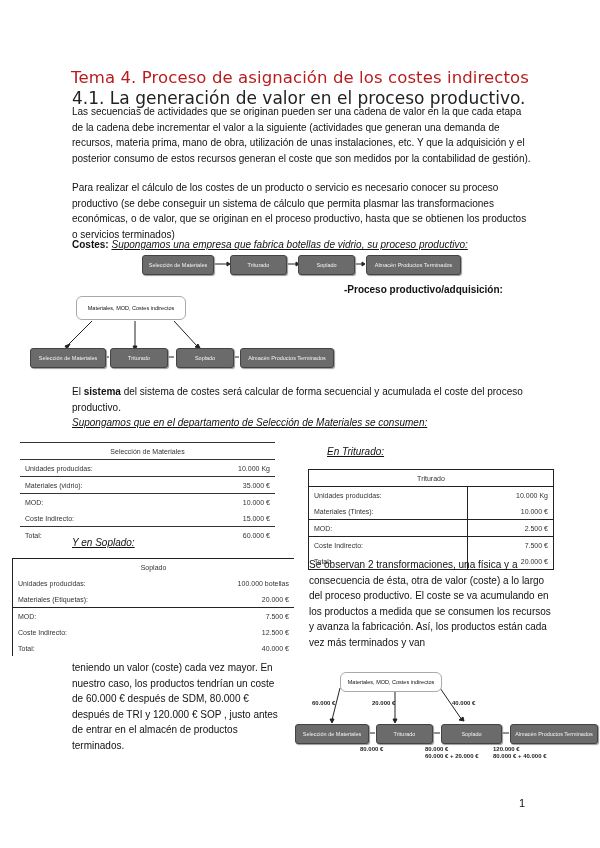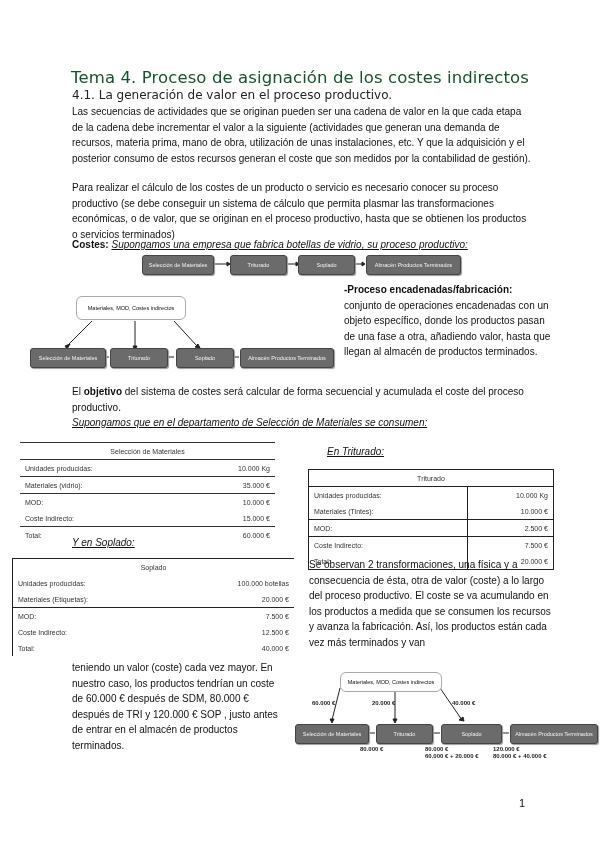--- a/index.html
+++ b/index.html
@@ -1,19 +1,19 @@
 <!DOCTYPE html>
 <html><head>
 <meta charset="utf-8">
 <style>
   html,body{margin:0;padding:0;background:#fff;}
   body{width:600px;height:848px;position:relative;overflow:hidden;font-family:"Liberation Sans",sans-serif;color:#111;}
   .abs{position:absolute;}
-  .title{left:0;width:600px;top:68px;text-align:center;font-family:"DejaVu Sans",sans-serif;font-size:16.5px;color:#14532d;letter-spacing:0.1px;}
-  .subtitle{left:72px;top:88px;font-family:"DejaVu Sans",sans-serif;font-size:12px;color:#222;}
+  .title{left:0;width:600px;top:68px;text-align:center;font-family:"DejaVu Sans",sans-serif;font-size:16.5px;color:#b91c1c;letter-spacing:0.1px;}
+  .subtitle{left:72px;top:88px;font-family:"DejaVu Sans",sans-serif;font-size:17px;color:#222;}
   .p{font-size:10px;line-height:15.5px;}
   .u{text-decoration:underline;font-style:italic;}
   .box{position:absolute;background:#6b6b6b;border:1px solid #444;border-radius:3px;color:#f2f2f2;font-size:5.5px;display:flex;align-items:center;justify-content:center;text-align:center;box-shadow:1px 1px 1px #999;}
   .cloud{position:absolute;border:1px solid #aaa;border-radius:6px;font-size:5.5px;display:flex;align-items:center;justify-content:center;background:#fff;}
   table.t{border-collapse:collapse;font-size:7px;color:#333;}
   table.t td{padding:2px 5px;height:12px;}
   table.t td.r{text-align:right;}
   .lbl{font-size:6px;font-weight:bold;color:#222;}
   svg{position:absolute;left:0;top:0;overflow:visible;}
 </style>
@@ -63,25 +63,24 @@
 <div class="box" style="left:298px;top:255px;width:55px;height:18px;">Soplado</div>
 <div class="box" style="left:366px;top:255px;width:93px;height:18px;">Almacén Productos Terminados</div>
 
 <div class="cloud" style="left:76px;top:296px;width:108px;height:22px;">Materiales, MOD, Costes indirectos</div>
 <div class="box" style="left:30px;top:348px;width:74px;height:18px;">Selección de Materiales</div>
 <div class="box" style="left:110px;top:348px;width:56px;height:18px;">Triturado</div>
 <div class="box" style="left:176px;top:348px;width:56px;height:18px;">Soplado</div>
 <div class="box" style="left:240px;top:348px;width:92px;height:18px;">Almacén Productos Terminados</div>
 
 <div class="abs p" style="left:344px;top:282px;width:210px;">
-  <b>-Proceso encadenadas/fabricación:</b>
-  <div>conjunto de operaciones encadenadas con un objeto específico, donde los productos pasan de una fase a otra, añadiendo valor, hasta que llegan al almacén de productos terminados.</div>
+  <b>-Proceso productivo/adquisición:</b>
 </div>
 
-<div class="abs p" style="left:72px;top:384px;width:470px;"><span>El </span><b>objetivo</b><span> del sistema de costes será calcular de forma secuencial y acumulada el coste del proceso productivo.</span></div>
+<div class="abs p" style="left:72px;top:384px;width:470px;"><span>El </span><b>sistema</b><span> del sistema de costes será calcular de forma secuencial y acumulada el coste del proceso productivo.</span></div>
 <div class="abs p u" style="left:72px;top:415px;">Supongamos que en el departamento de Selección de Materiales se consumen:</div>
 
 <table class="t abs" style="left:20px;top:442px;width:255px;border-top:1.5px solid #333;">
   <tbody>
       <tr>
         <td colspan="2" style="text-align:center;border-bottom:1px solid #333;">Selección de Materiales</td>
       </tr>
   <tr style="border-bottom:1.5px solid #333;">
         <td>Unidades producidas:</td>
         <td class="r">10.000 Kg</td>

